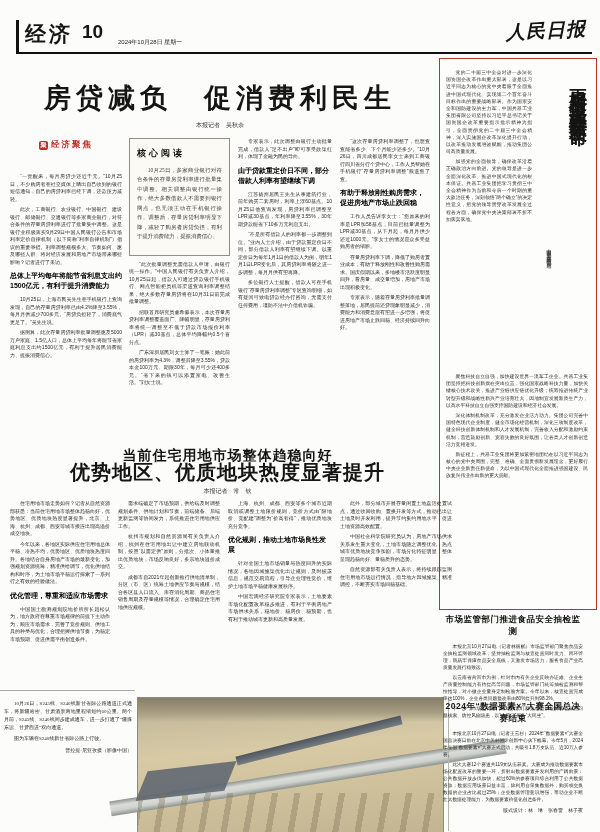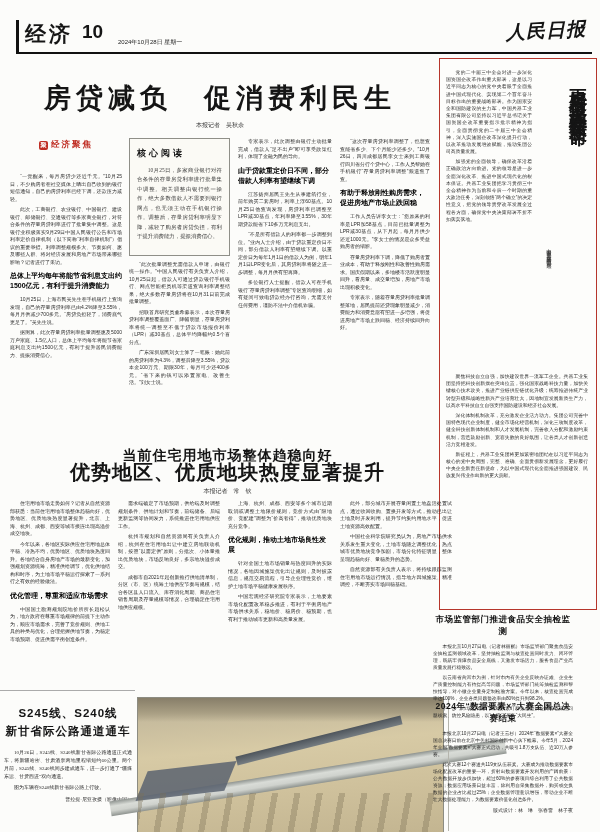--- a/index.html
+++ b/index.html
@@ -76,21 +76,21 @@
         background:linear-gradient(180deg,#8e938f 0%,#d9dcd7 35%,#cfd2cd 65%,#8e938f 100%);}
   .photo .bridge{position:absolute;left:96px;top:38px;width:170px;height:9px;transform:rotate(-14deg);
         background:linear-gradient(180deg,#4e555c,#767d82);}
   .photo .darkpatch{position:absolute;left:6px;top:68px;width:84px;height:30px;transform:skewX(-28deg) rotate(-7deg);
         background:#5a6370;opacity:.85;}
   .photo .scrub{position:absolute;left:0;top:95px;width:100%;height:39px;
         background:repeating-linear-gradient(100deg,rgba(122,111,84,.35) 0 6px,rgba(0,0,0,0) 6px 22px);}
   .vdivider{left:448px;top:697px;width:1px;height:134px;background:#b5b5ad;}
 
   
-  .rb{left:433px;width:140px;}
+  .rb{left:443px;width:140px;}
   .food{top:614px;height:84px;}
   .contest{top:701px;height:128px;}
   .rb-title{font-size:8.5px;font-weight:bold;text-align:center;letter-spacing:.5px;margin:0 0 5px 0;line-height:1.4;}
   .rb .tiny{font-size:4.7px;}
   .rb-credit{font-size:5px;text-align:right;color:#333;margin-top:4px;}
 </style>
 </head>
 <body>
 
 <div class="page">
@@ -179,24 +179,20 @@
     <p class="tiny">中国宏观经济研究院专家表示，土地要素市场化配置改革稳步推进，有利于平衡房地产市场供求关系，稳地价、稳房价、稳预期，也有利于推动城市更新和高质量发展。</p>
   </div>
   <div class="abs col l4">
     <p class="tiny">此外，部分城市开展存量闲置土地盘活处置试点，通过收回收购、置换开发等方式，推动已出让土地及时开发利用，提升节约集约用地水平，促进土地资源高效配置。</p>
     <p class="tiny">中国社会科学院研究员认为，房地产市场供求关系发生重大变化，土地市场随之调整优化，热点城市优质地块竞争加剧，市场分化特征明显，整体呈现趋稳向好、量稳质升的态势。</p>
     <p class="tiny">自然资源部有关负责人表示，将持续跟踪监测住宅用地市场运行情况，指导地方因城施策、精准调控，不断夯实市场回稳基础。</p>
   </div>
 
   <div class="abs road-rule"></div>
   <div class="abs road-block">
-    <div class="road-title">
-      <span>S245线、S240线</span><br>
-      <span>新甘省际公路通道通车</span>
-    </div>
     <p class="tiny tiny-serif road-body">10月26日，S245线、S240线新甘省际公路通道正式通车，将新疆哈密、甘肃酒泉两地里程缩短约60公里。两个月前，S245线、S240线同步建成通车，进一步打通了“疆煤东运、甘货西进”双向通道。</p>
     <p class="tiny tiny-serif road-body">图为车辆在S240线新甘省际公路上行驶。</p>
     <div class="road-credit">普拉提·尼亚孜摄（影像中国）</div>
   </div>
 
   <div class="abs photo">
     <div class="hills"></div>
     <div class="bridge"></div>
     <div class="road1"></div>
     <div class="darkpatch"></div>

